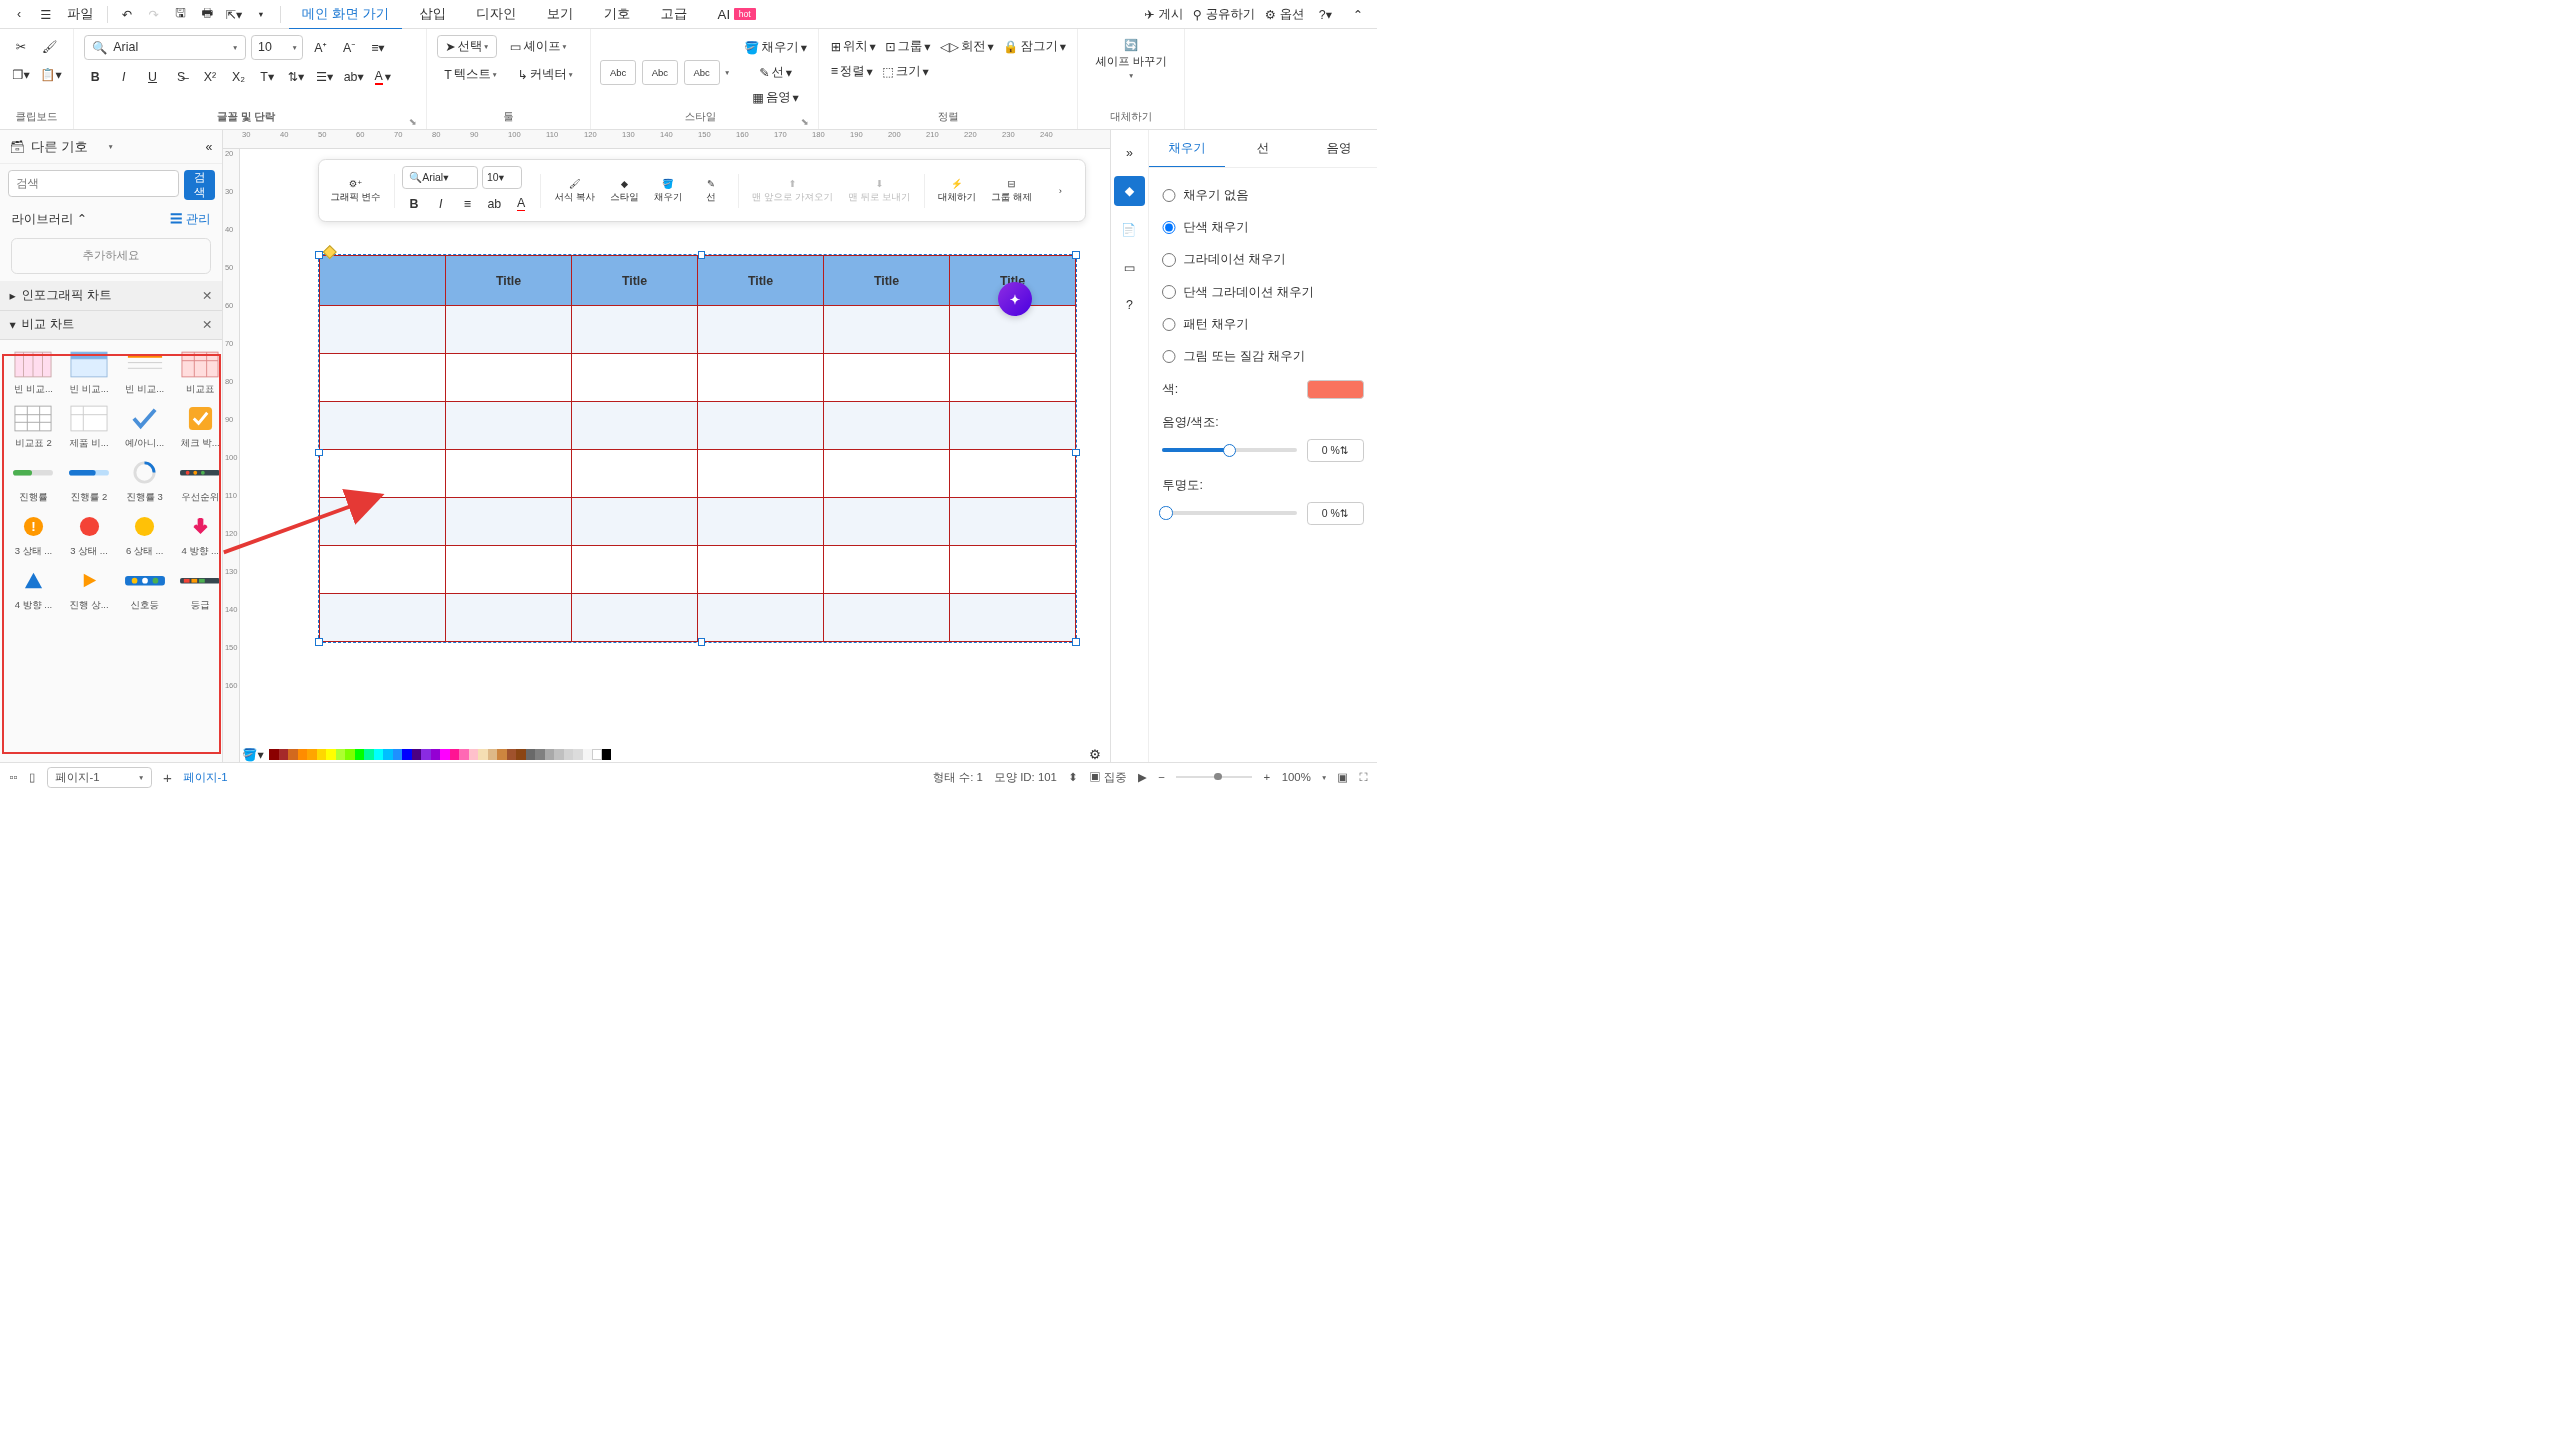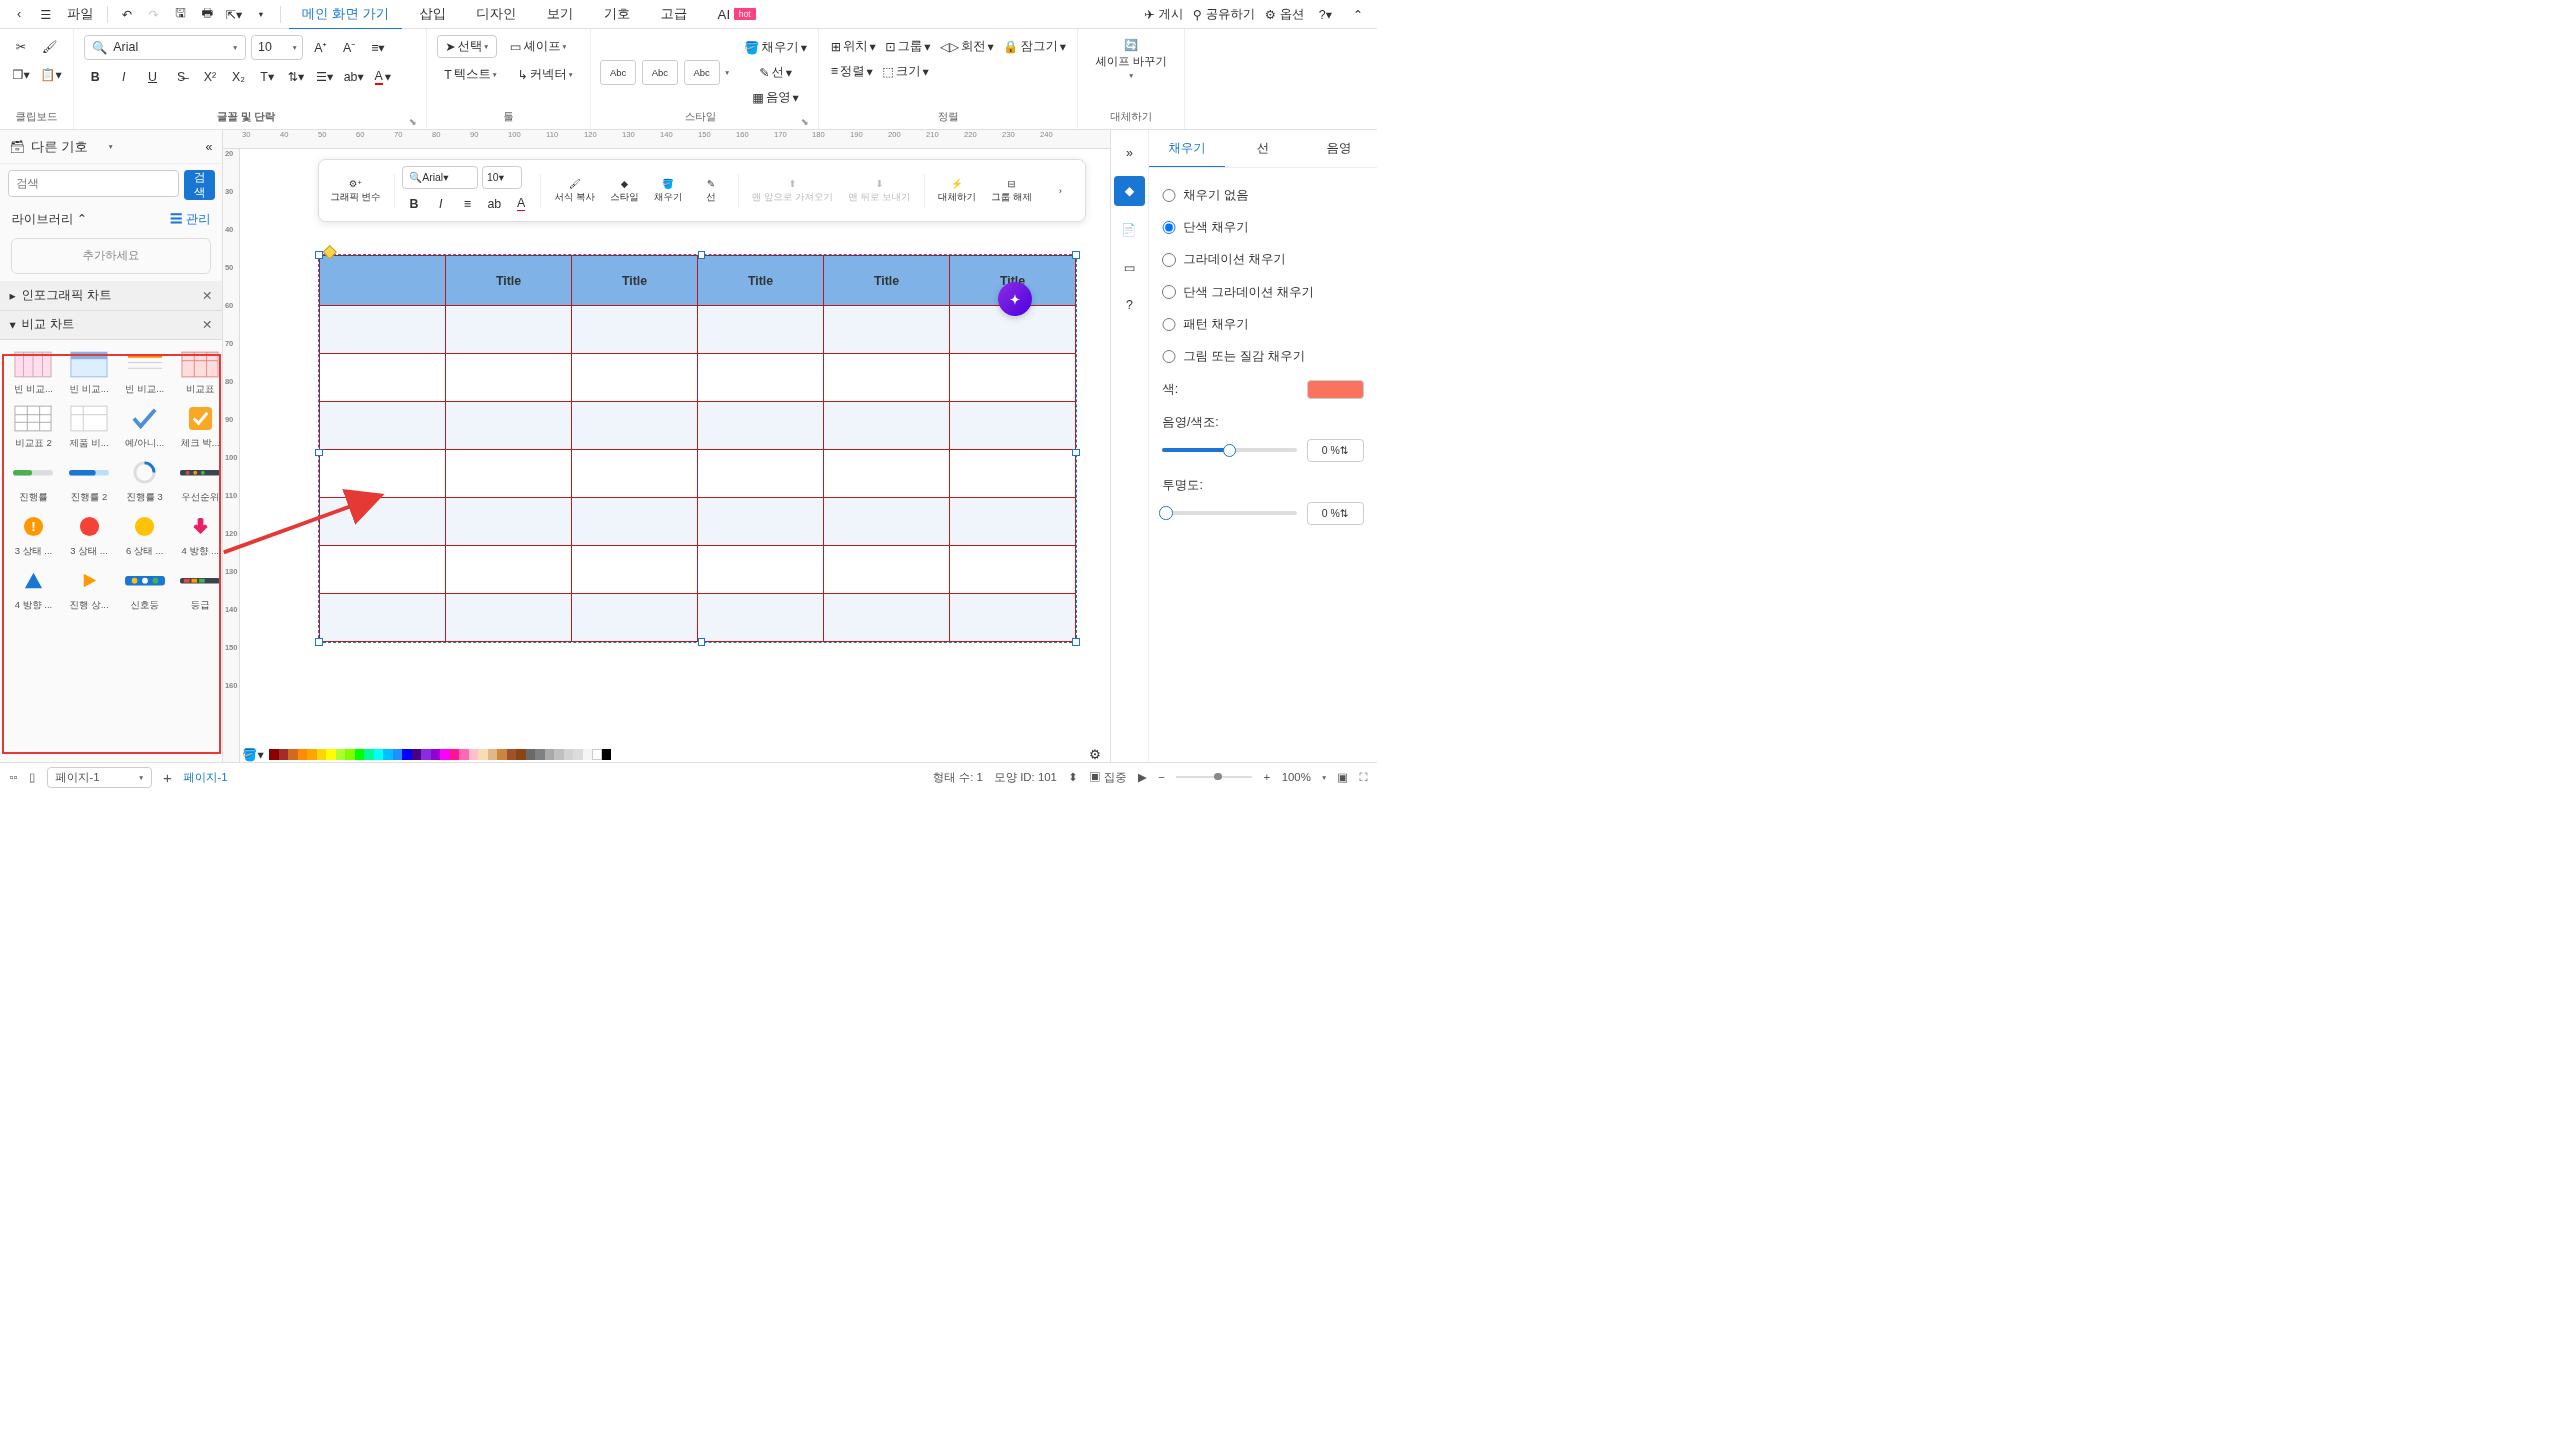--- a/index.html
+++ b/index.html
@@ -49,21 +49,21 @@
 .shape-item .thumb { width: 40px; height: 30.5px; display: flex; align-items: center; justify-content: center; }
 .shape-item .name { font-size: 9.5px; color: #555; text-align: center; white-space: nowrap; overflow: hidden; text-overflow: ellipsis; width: 48px; }
 .highlight-box { position: absolute; left: 1.9px; top: 354px; width: 219px; height: 400px; border: 2.9px solid #e53935; pointer-events: none; z-index: 50; }
 .red-arrow { position: absolute; left: 219px; top: 476px; z-index: 51; pointer-events: none; }
 
 
 .canvas-area { flex: 1; position: relative; overflow: hidden; background: #fff; }
 .ruler-h { height: 19px; background: #f8f8f8; border-bottom: 1px solid #ddd; font-size: 7.6px; color: #888; display: flex; padding-left: 19px; }
 .ruler-h span { width: 38px; text-align: left; }
 .ruler-v { position: absolute; left: 0; top: 19px; width: 17px; bottom: 0; background: #f8f8f8; border-right: 1px solid #ddd; font-size: 7.6px; color: #888; display: flex; flex-direction: column; }
-.ruler-v span { height: 38px; padding-left: 1.9px; font-weight: bold; }
+.ruler-v span { height: 38px; padding-left: 1.9px; }
 
 
 .float-toolbar { position: absolute; top: 29px; left: 95px; background: #fff; border: 1px solid #ddd; border-radius: 7.6px; box-shadow: 0 1.9px 7.6px rgba(0,0,0,0.1); display: flex; align-items: center; padding: 5.7px; gap: 3.8px; z-index: 10; }
 .float-toolbar .fsep { width: 1px; height: 34px; background: #eee; margin: 0 3.8px; }
 .float-toolbar .fbtn { display: flex; flex-direction: column; align-items: center; gap: 1.9px; padding: 3.8px 5.7px; cursor: pointer; border-radius: 3.8px; font-size: 9.5px; min-width: 38px; }
 .float-toolbar .fbtn.disabled { color: #bbb; }
 .float-toolbar .font-sel { width: 76px; height: 23px; border: 1px solid #ccc; border-radius: 3.8px; padding: 0 5.7px; display: flex; align-items: center; font-size: 10.5px; }
 .float-toolbar .size-sel { width: 40px; height: 23px; border: 1px solid #ccc; border-radius: 3.8px; padding: 0 3.8px; display: flex; align-items: center; font-size: 10.5px; }
 .float-toolbar .icon-row { display: flex; gap: 3.8px; }
 

